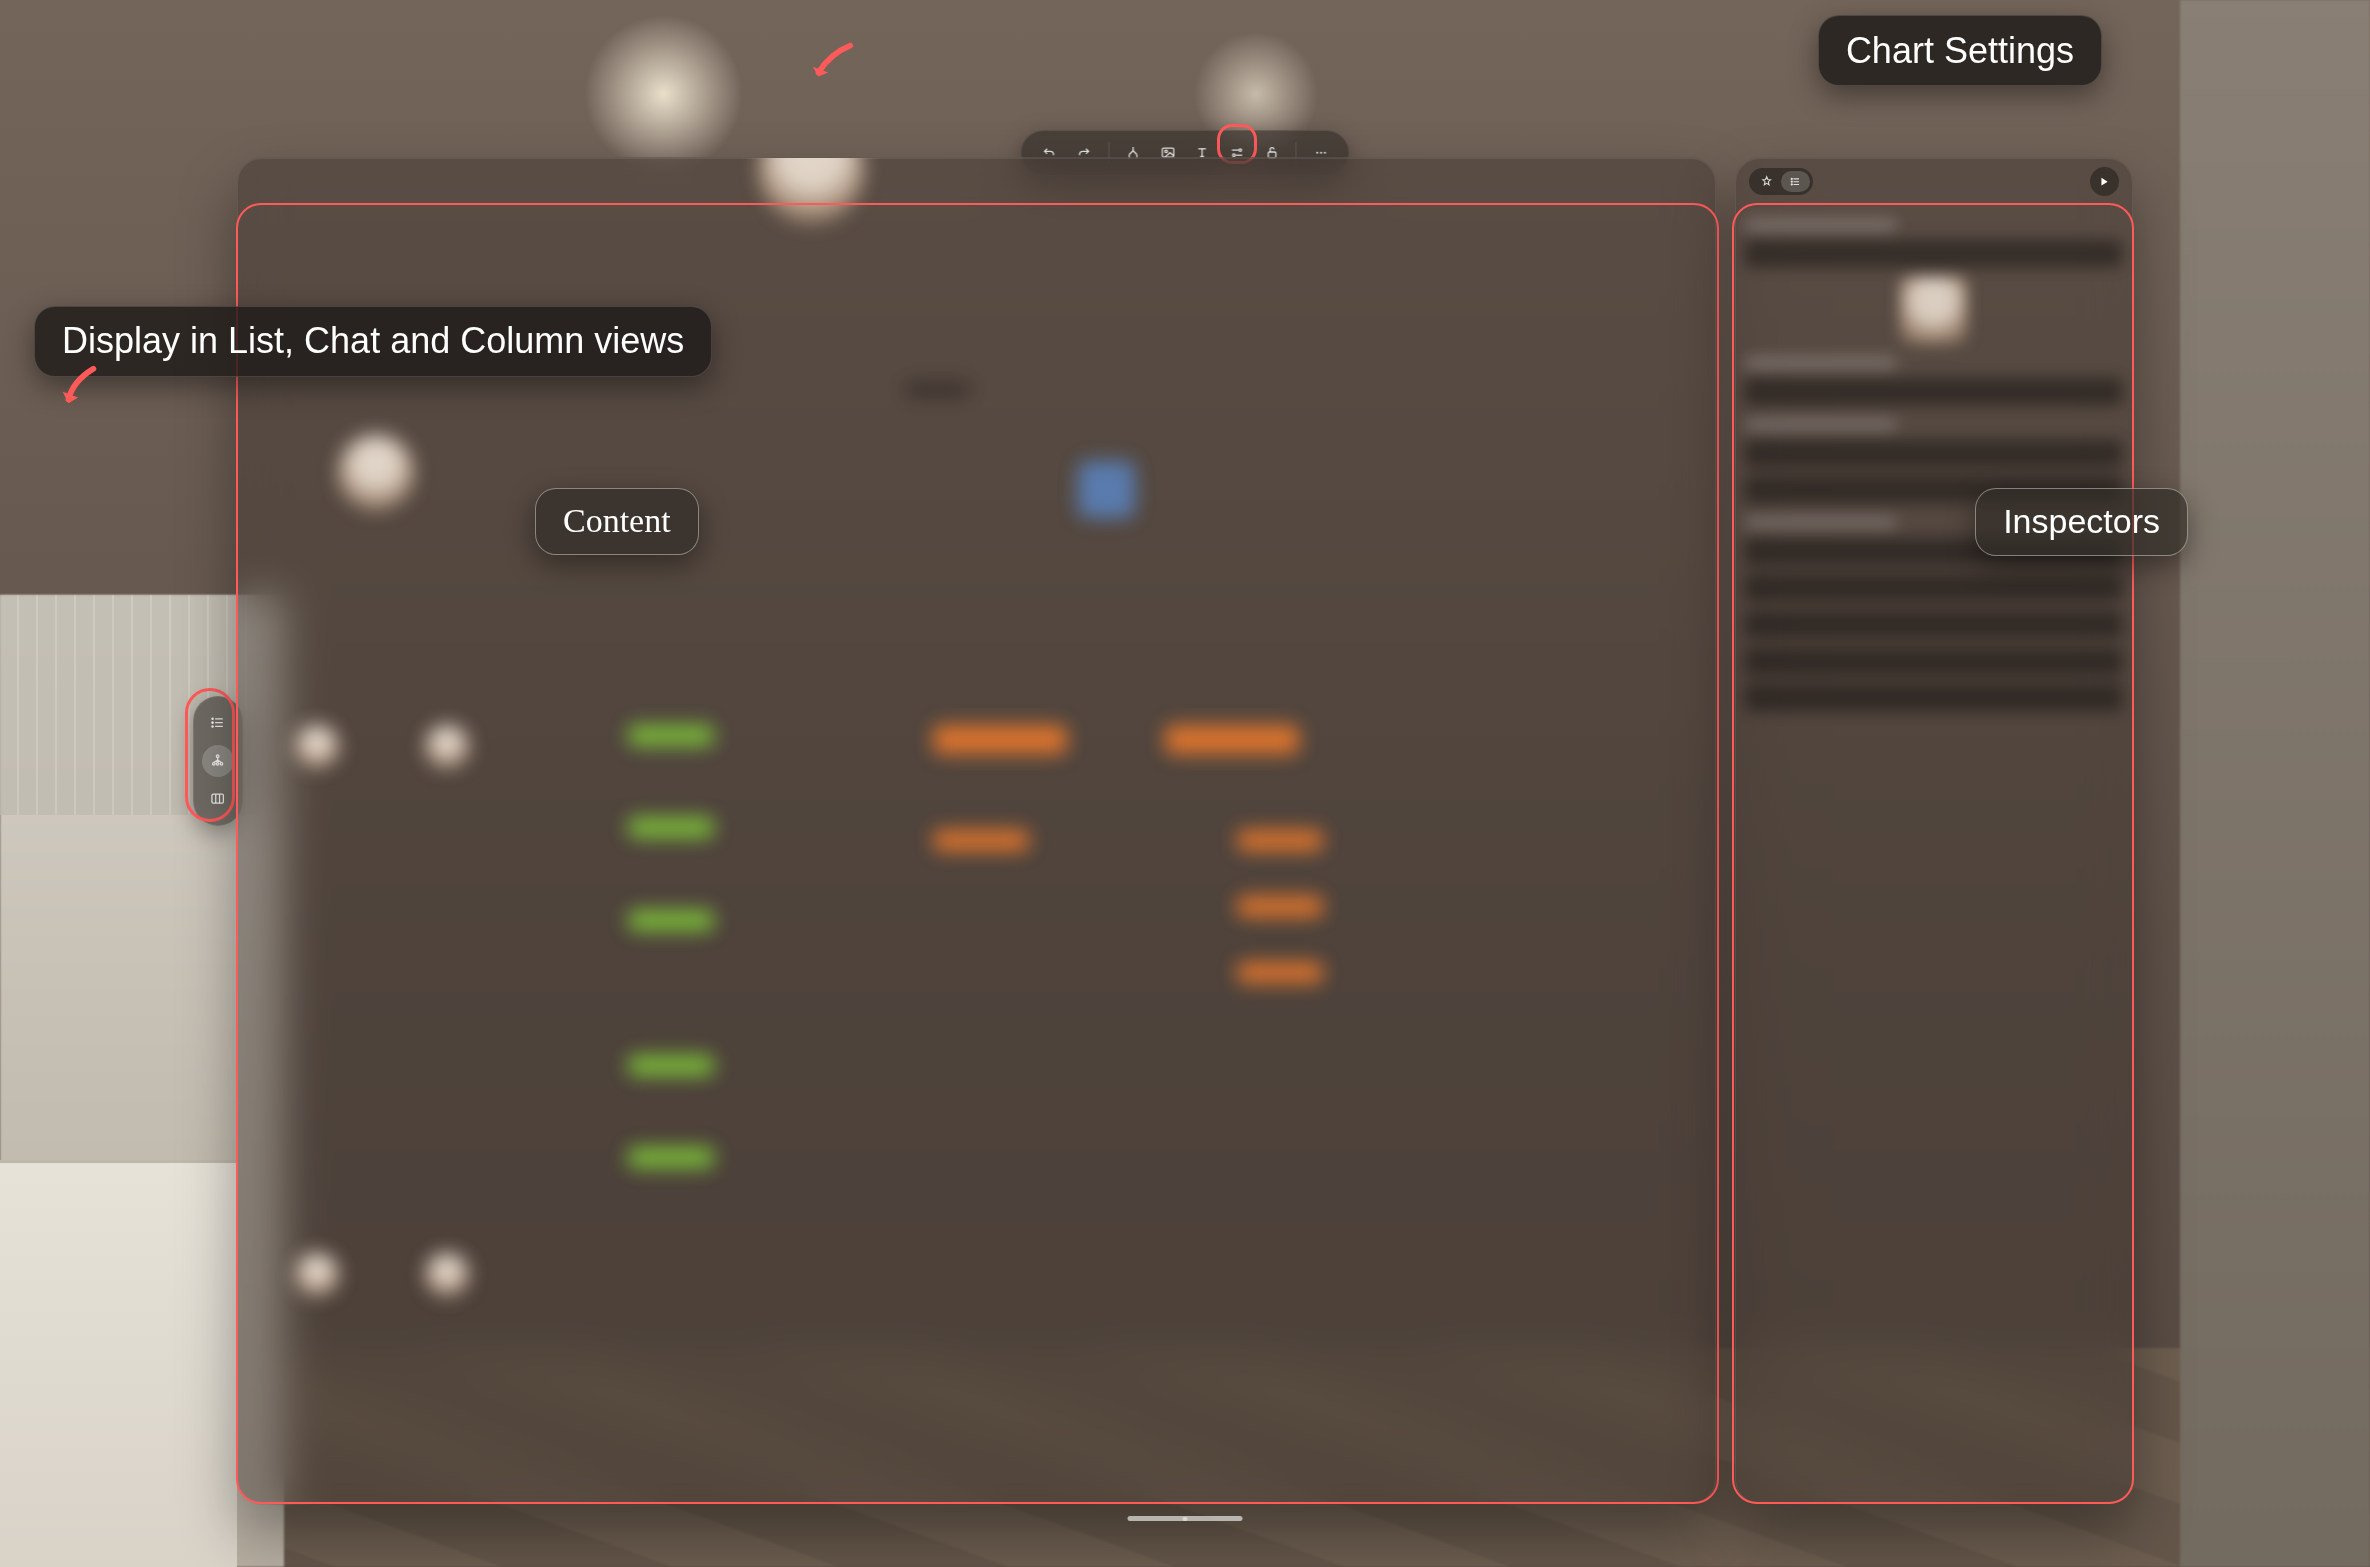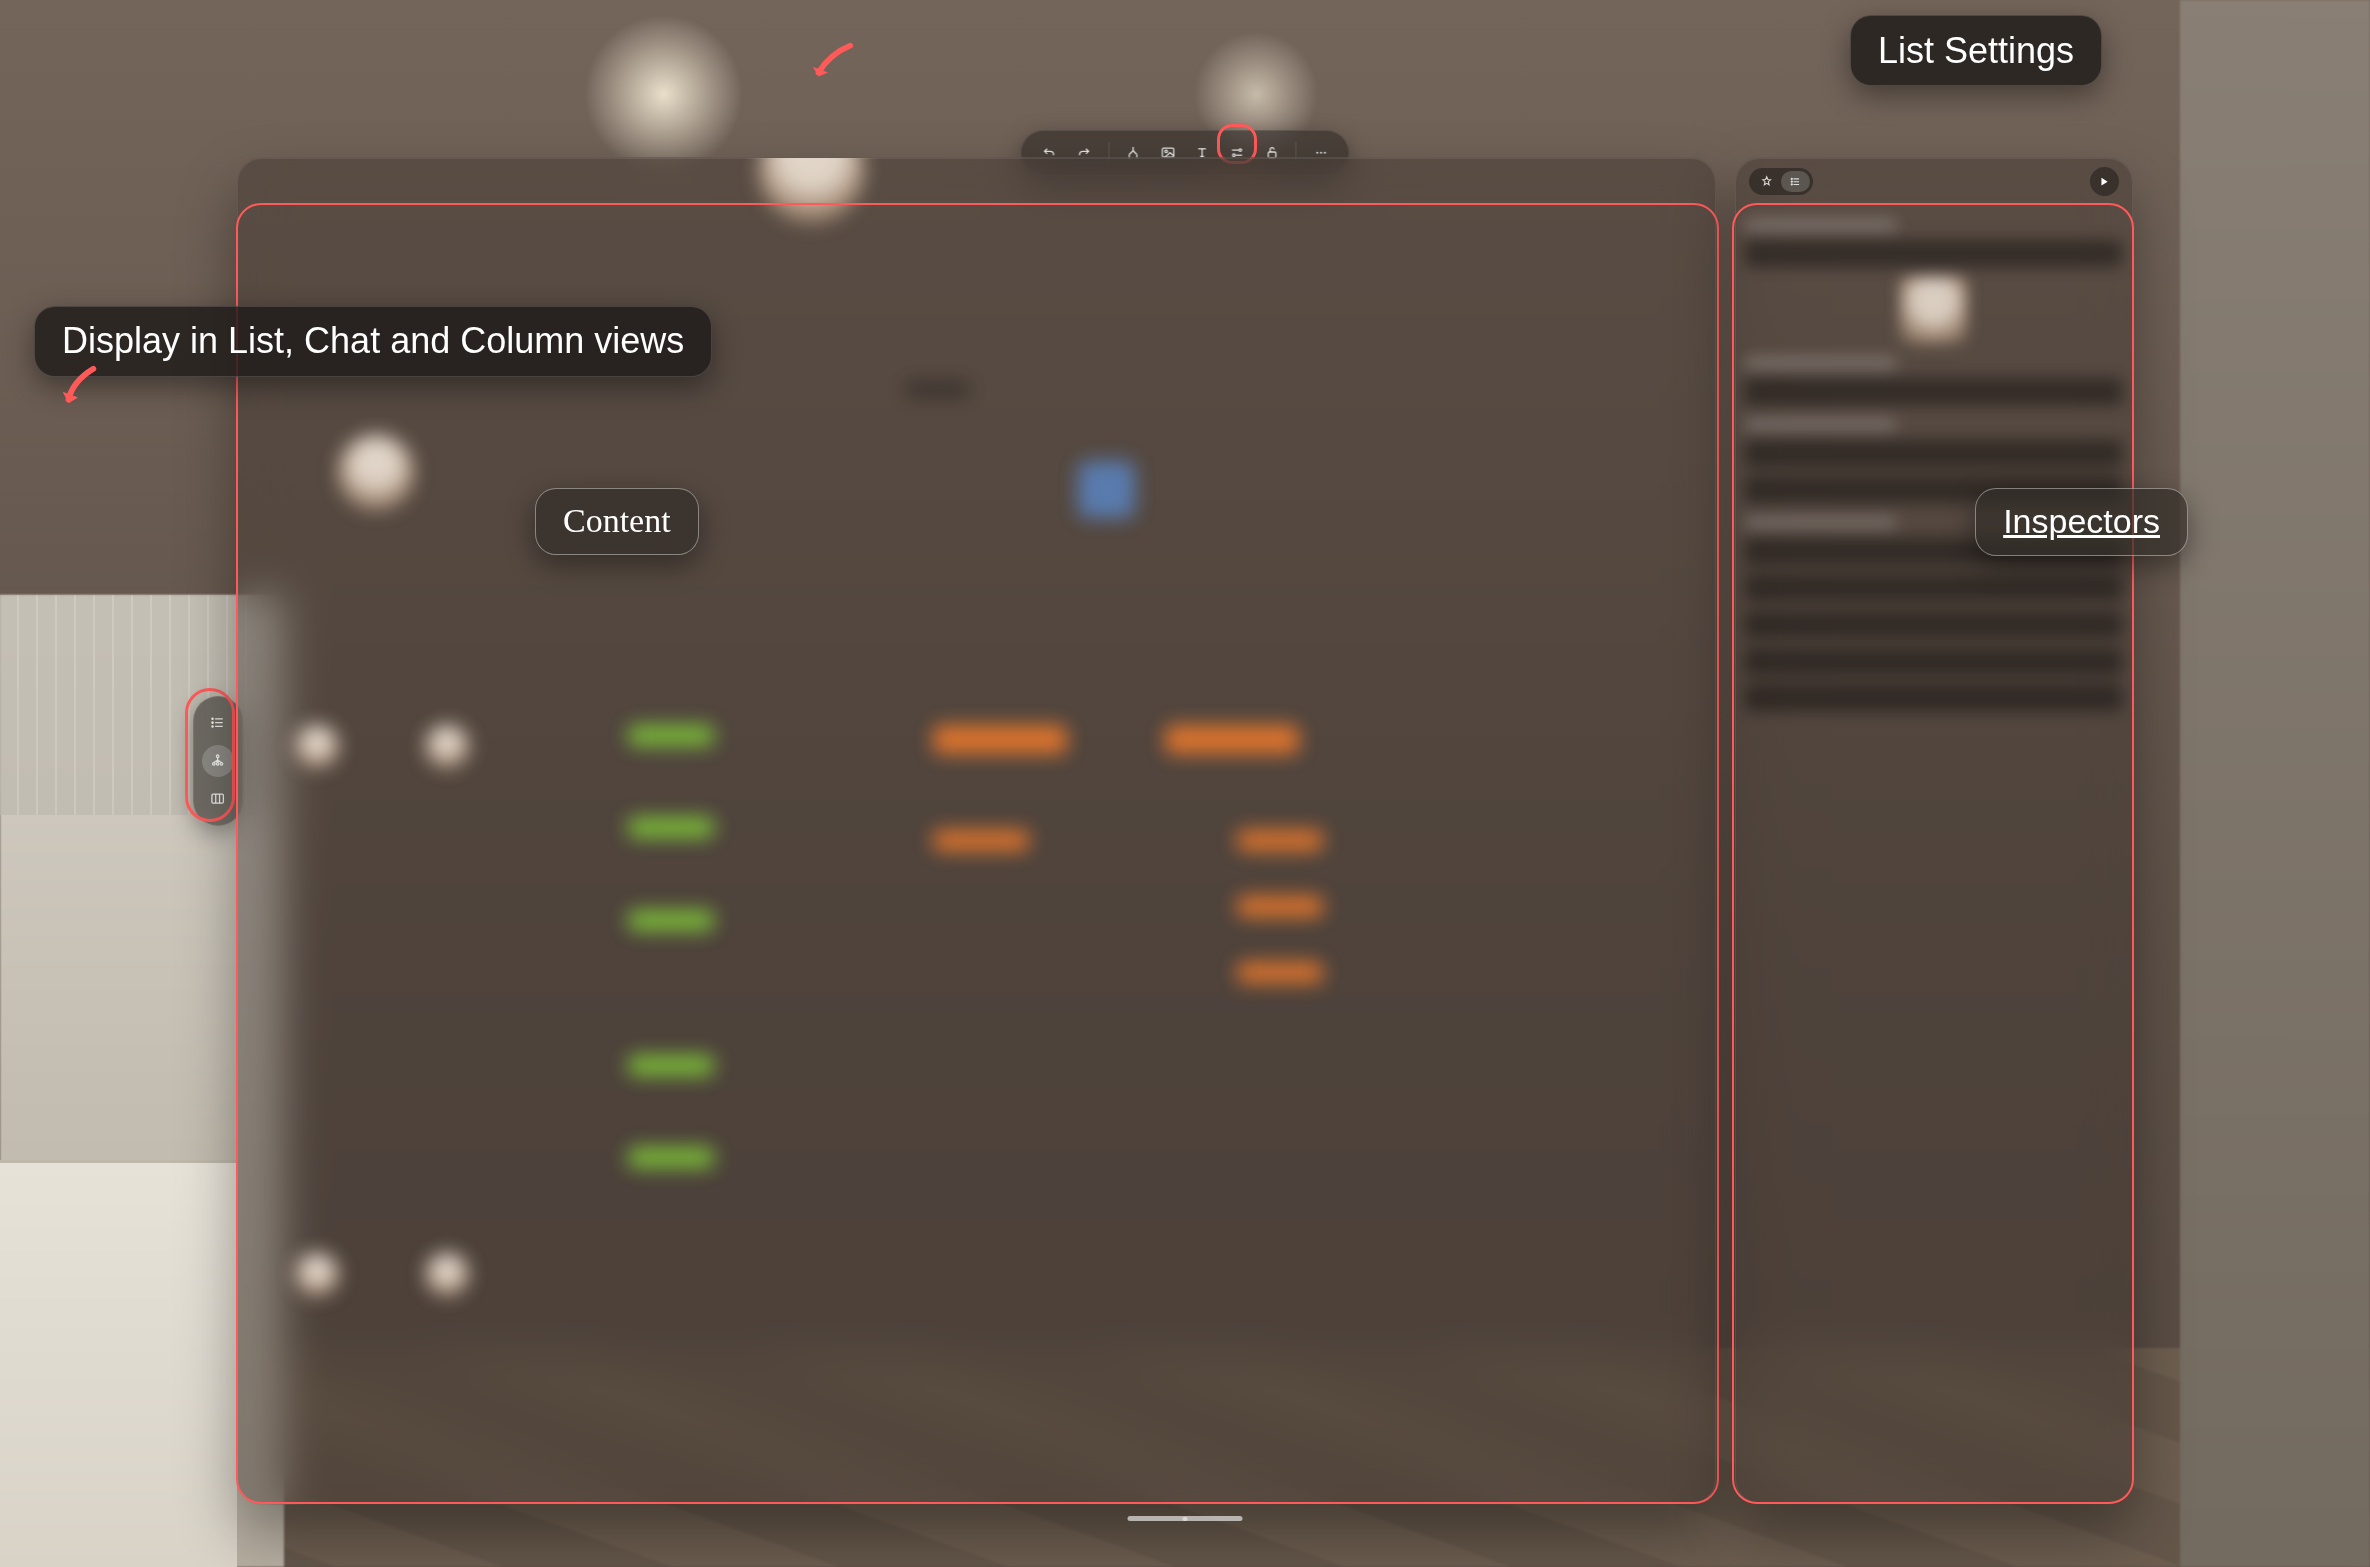--- a/index.html
+++ b/index.html
@@ -397,32 +397,32 @@
     </div>
   </div>
   <div class="hi-outline" style="right:-1px; top:46px; width:21.2%; height: calc(100% - 46px);"></div>
 
   <div class="dots">
     <div class="dot"></div>
   </div>
   <div class="home-indicator"></div>
 </div>
 
-<div class="callout" style="right: 268px; top: 15.3px;">List Settings</div>
+<div class="callout" style="right: 268px; top: 15.3px;">Chart Settings</div>
 <div class="arrow" style="left: 807px; top: 38px;">
   <svg viewBox="0 0 50 50">
       <path d="M45 8 C 35 12, 22 20, 12 36" fill="none" stroke="#ff5a5a" stroke-width="6" stroke-linecap="round"></path>
       <path d="M6 30 L12 40 L22 36 Z" fill="#ff5a5a"></path>
     </svg>
 </div>
 
 <div class="callout" style="left: 34px; top: 306px;">Display in List, Chat and Column views</div>
 <div class="arrow" style="left: 55px; top: 363px;">
   <svg viewBox="0 0 50 50">
       <path d="M40 6 C 30 12, 18 22, 14 38" fill="none" stroke="#ff5a5a" stroke-width="6" stroke-linecap="round"></path>
       <path d="M8 30 L14 42 L24 36 Z" fill="#ff5a5a"></path>
     </svg>
 </div>
 
 <div class="callout region" style="left: 535px; top: 488px; font-family: Liberation Serif, serif;">Content</div>
 
-<div class="callout region" style="right: 182px; top: 488px; text-decoration: underline;">Inspectors</div>
+<div class="callout region" style="right: 182px; top: 488px;">Inspectors</div>
 
 
 </body></html>

